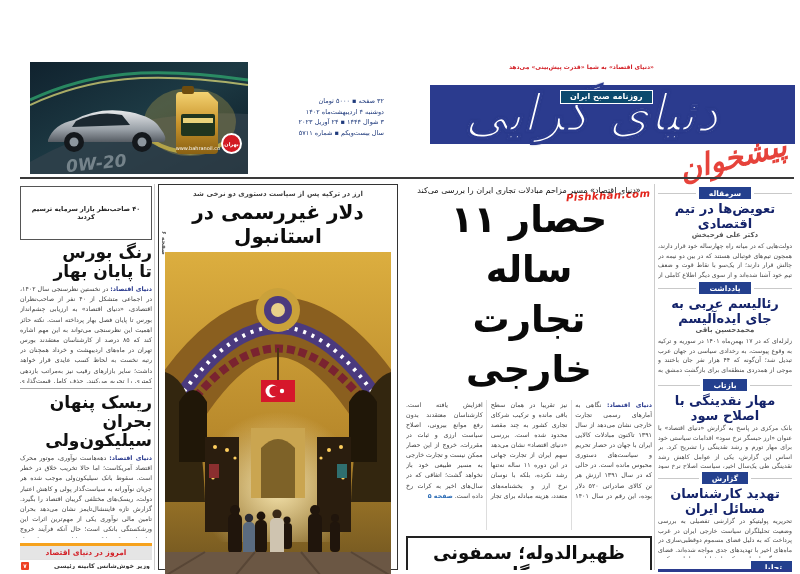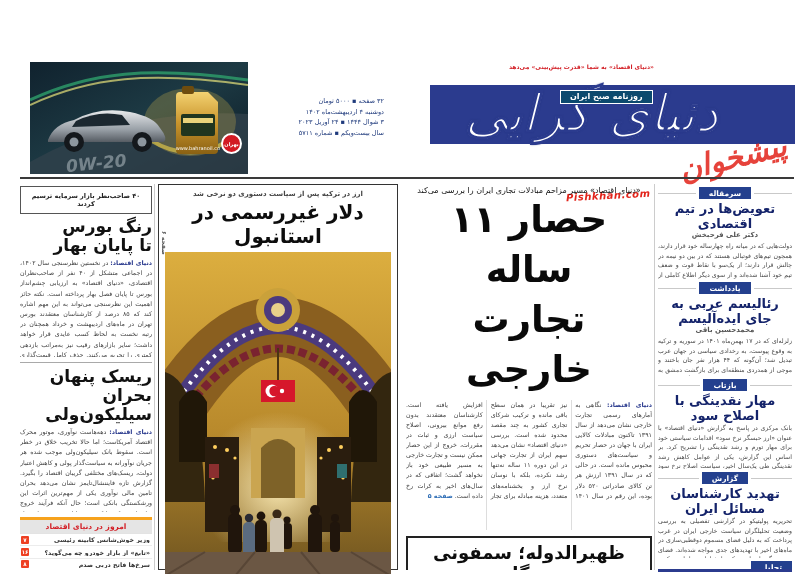--- a/index.html
+++ b/index.html
@@ -23,21 +23,21 @@
   .wm-script{position:absolute;left:678px;top:140px;font-size:30px;color:#e2231a;font-weight:bold;
            font-style:italic;transform:rotate(-14deg);opacity:.85;
            font-family:"DejaVu Serif","Liberation Serif",serif;}
   .wm-site{position:absolute;left:566px;top:190px;font-size:10px;color:#e2231a;font-weight:bold;
            font-style:italic;transform:rotate(-3deg);letter-spacing:.5px;direction:ltr;}
   .rule-top{position:absolute;left:20px;top:177px;width:774px;height:2px;background:#3a3a3a;}
   .vline{position:absolute;top:184px;height:386px;width:1px;background:#ccc;}
   
   .left-col{position:absolute;left:20px;top:184px;width:132px;height:386px;overflow:hidden;}
   .box-kicker{border:1px solid #555;font-size:6.5px;font-weight:bold;color:#222;text-align:center;
-           padding:5px 1px;margin:2px 0 3px;}
+           padding:18px 1px;margin:2px 0 3px;}
   .l-headline{font-size:17px;line-height:19px;font-weight:bold;color:#111;text-align:right;margin:1px 0 3px;}
   .l-body{font-size:6.3px;line-height:1.62;text-align:justify;color:#3f3f3f;overflow:hidden;}
   .plink{color:#2f6eb6;font-weight:bold;}
   .l-div{border-top:1px solid #a9a9a9;margin:5px 0 4px;}
   
   .today{position:relative;margin-top:5px;border-top:3px solid #f6a21d;background:#fff;}
   .today::after{content:"";position:absolute;left:-4px;top:-3px;bottom:0;width:3px;background:#f6a21d;}
   .today-title{color:#d32027;font-weight:bold;font-size:7.5px;text-align:center;padding:2px 0;
            border-bottom:1px solid #e3e3e3;background:#e5e5e5;}
   .today-row{display:flex;align-items:center;justify-content:space-between;height:11.4px;

